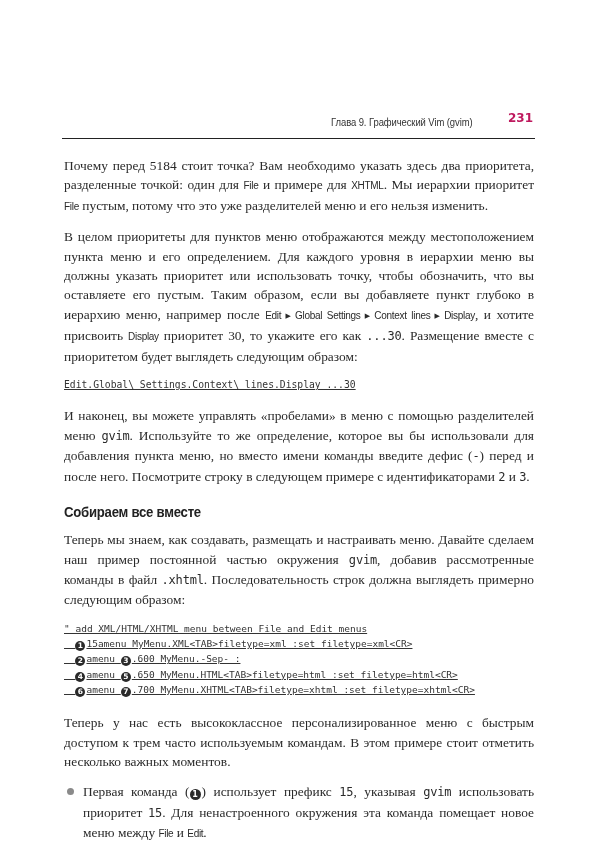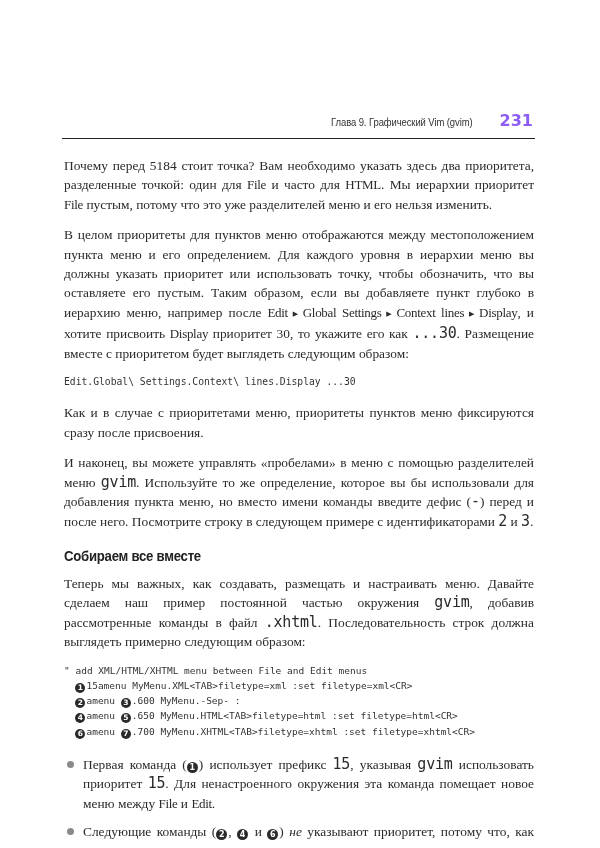--- a/index.html
+++ b/index.html
@@ -10,36 +10,36 @@
     position: absolute; left: 62px; top: 50px; width: 473px; height: 28px;
     border-bottom: 1.3px solid #222;
   }
   .rh-title {
     position: absolute; right: 62px; top: 6px;
     font-family: "Liberation Sans", sans-serif; font-size: 11px; color: #333;
     transform: scaleX(0.86); transform-origin: right center; letter-spacing: -0.1px;
   }
   .rh-num {
     position: absolute; right: 2px; top: 1px;
-    font-family: "DejaVu Sans", sans-serif; font-weight: bold; font-size: 16px; color: #8b5cf6;
+    font-family: "DejaVu Sans", sans-serif; font-weight: bold; font-size: 12px; color: #be185d;
   }
 
   .body { position: absolute; left: 64px; top: 96px; width: 470px; }
   p {
     margin: 0 0 11px 0;
     font-family: "Liberation Serif", serif; font-size: 13.4px; line-height: 19.4px;
     text-align: justify; color: #2a2a2a;
   }
-  .ui { font-family: Liberation Serif, serif; font-size: 13px; letter-spacing: -0.3px; }
-  .tt { font-family: "DejaVu Sans Mono", monospace; font-size: 15px; letter-spacing: -0.2px; }
+  .ui { font-family: Liberation Sans, sans-serif; font-size: 10px; letter-spacing: -0.3px; }
+  .tt { font-family: "DejaVu Sans Mono", monospace; font-size: 12px; letter-spacing: -0.2px; }
   .arrow { font-size: 7px; vertical-align: 1px; margin: 0 2px; }
 
   .code {
     margin: 6px 0 14px 0; font-family: "DejaVu Sans Mono", monospace;
-    font-size: 9.7px; line-height: 15.4px; color: #333; white-space: pre;
+    font-size: 9.7px; line-height: 15.4px; color: #333; white-space: pre; text-decoration: underline;
   }
   .code.block2 { margin: 8px 0 16px 0; font-size: 9.5px; line-height: 15.3px; }
   .callout {
     display: inline-block; width: 11px; height: 11px; border-radius: 50%;
     background: #2a2a2a; color: #fff; font-family: "DejaVu Sans", sans-serif;
     font-size: 8px; line-height: 11px; text-align: center; font-weight: bold;
     vertical-align: -1px; margin-right: 1px;
   }
   .code .callout { width: 10px; height: 10px; line-height: 10px; font-size: 7.5px; }
 
@@ -63,36 +63,36 @@
 
 <div class="page">
 
   <div class="running-head">
     <span class="rh-title">Глава 9. Графический Vim (gvim)</span>
     <span class="rh-num">231</span>
   </div>
 
   <div class="body">
 
-    <p><span>Почему перед 5184 стоит точка? Вам необходимо указать здесь два приоритета, разделенные точкой: один для </span><span class="ui">File</span><span> и часто для </span><span class="ui">HTML</span><span>. Мы иерархии приоритет </span><span class="ui">File</span><span> пустым, потому что это уже разделителей меню и его нельзя изменить.</span></p>
+    <p><span>Почему перед 5184 стоит точка? Вам необходимо указать здесь два приоритета, разделенные точкой: один для </span><span class="ui">File</span><span> и примере для </span><span class="ui">XHTML</span><span>. Мы иерархии приоритет </span><span class="ui">File</span><span> пустым, потому что это уже разделителей меню и его нельзя изменить.</span></p>
 
     <p><span>В целом приоритеты для пунктов меню отображаются между местоположением пункта меню и его определением. Для каждого уровня в иерархии меню вы должны указать приоритет или использовать точку, чтобы обозначить, что вы оставляете его пустым. Таким образом, если вы добавляете пункт глубоко в иерархию меню, например после </span><span class="ui">Edit</span><span class="arrow">▶</span><span class="ui">Global Settings</span><span class="arrow">▶</span><span class="ui">Context lines</span><span class="arrow">▶</span><span class="ui">Display</span><span>, и хотите присвоить </span><span class="ui">Display</span><span> приоритет 30, то укажите его как </span><span class="tt">...30</span><span>. Размещение вместе с приоритетом будет выглядеть следующим образом:</span></p>
 
     <div class="code">Edit.Global\ Settings.Context\ lines.Display ...30</div>
 
-    <p>Как и в случае с приоритетами меню, приоритеты пунктов меню фиксируются сразу после присвоения.</p>
 
     <p><span>И наконец, вы можете управлять «пробелами» в меню с помощью разделителей меню </span><span class="tt">gvim</span><span>. Используйте то же определение, которое вы бы использовали для добавления пункта меню, но вместо имени команды введите дефис (</span><span class="tt">-</span><span>) перед и после него. Посмотрите строку в следующем примере с идентификаторами </span><span class="tt">2</span><span> и </span><span class="tt">3</span><span>.</span></p>
 
     <h2>Собираем все вместе</h2>
 
-    <p><span>Теперь мы важных, как создавать, размещать и настраивать меню. Давайте сделаем наш пример постоянной частью окружения </span><span class="tt">gvim</span><span>, добавив рассмотренные команды в файл </span><span class="tt">.xhtml</span><span>. Последовательность строк должна выглядеть примерно следующим образом:</span></p>
+    <p><span>Теперь мы знаем, как создавать, размещать и настраивать меню. Давайте сделаем наш пример постоянной частью окружения </span><span class="tt">gvim</span><span>, добавив рассмотренные команды в файл </span><span class="tt">.xhtml</span><span>. Последовательность строк должна выглядеть примерно следующим образом:</span></p>
 
     <div class="code block2"><div>" add XML/HTML/XHTML menu between File and Edit menus</div><div>  <span class="callout">1</span><span>15amenu MyMenu.XML&lt;TAB&gt;filetype=xml :set filetype=xml&lt;CR&gt;</span></div><div>  <span class="callout">2</span><span>amenu </span><span class="callout">3</span><span>.600 MyMenu.-Sep- :</span></div><div>  <span class="callout">4</span><span>amenu </span><span class="callout">5</span><span>.650 MyMenu.HTML&lt;TAB&gt;filetype=html :set filetype=html&lt;CR&gt;</span></div><div>  <span class="callout">6</span><span>amenu </span><span class="callout">7</span><span>.700 MyMenu.XHTML&lt;TAB&gt;filetype=xhtml :set filetype=xhtml&lt;CR&gt;</span></div></div>
 
+    <p>Теперь у нас есть высококлассное персонализированное меню с быстрым доступом к трем часто используемым командам. В этом примере стоит отметить несколько важных моментов.</p>
 
     <ul class="bullets">
       <li>
         <span class="bullet-dot"></span>
         <p><span>Первая команда (</span><span class="callout">1</span><span>) использует префикс </span><span class="tt">15</span><span>, указывая </span><span class="tt">gvim</span><span> использовать приоритет </span><span class="tt">15</span><span>. Для ненастроенного окружения эта команда помещает новое меню между </span><span class="ui">File</span><span> и </span><span class="ui">Edit</span><span>.</span></p>
       </li>
       <li>
         <span class="bullet-dot"></span>
         <p><span>Следующие команды (</span><span class="callout">2</span><span>, </span><span class="callout">4</span><span> и </span><span class="callout">6</span><span>) </span><em>не</em><span> указывают приоритет, потому что, как только приоритет определен, другие значения не учитываются.</span></p>
       </li>

